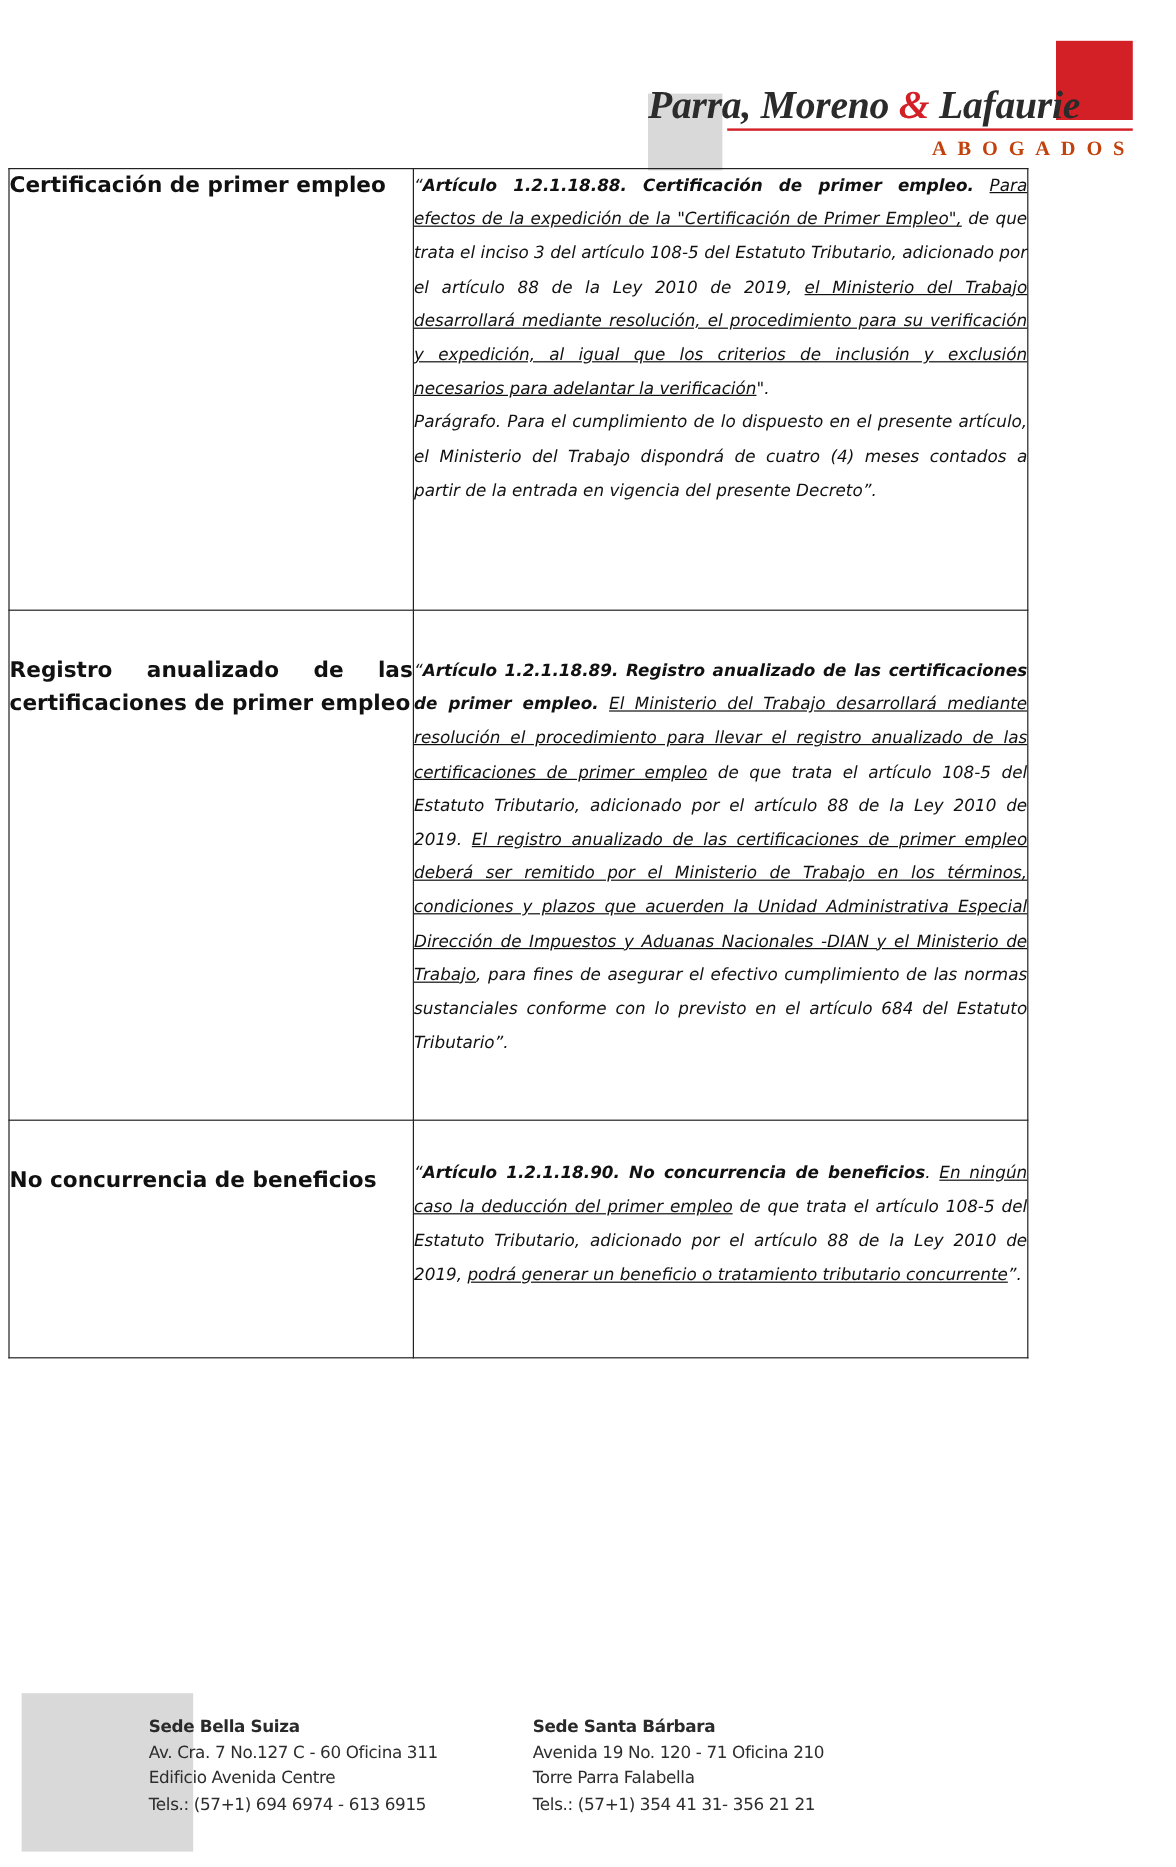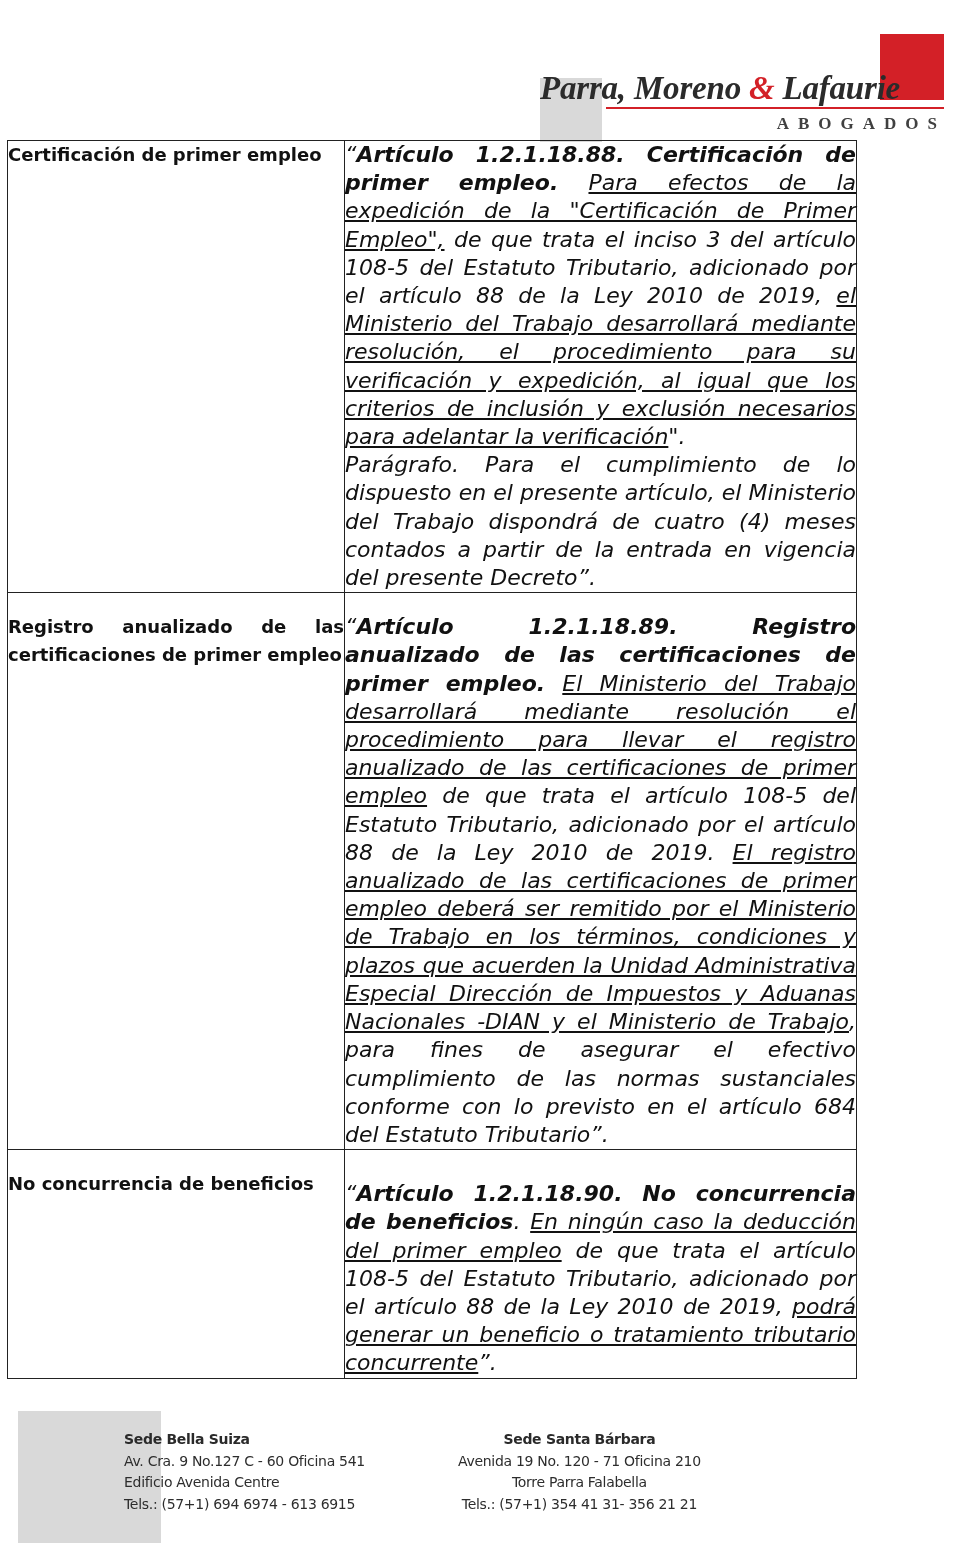--- a/index.html
+++ b/index.html
@@ -5,43 +5,43 @@
   html, body { margin: 0; padding: 0; background: #ffffff; }
   body { width: 980px; height: 1556px; position: relative; overflow: hidden; font-family: "Liberation Sans", sans-serif; color: #111; }
 
   
   .logo { position: absolute; left: 538px; top: 34px; width: 410px; height: 108px; }
   .logo .gray-block { position: absolute; left: 2px; top: 44px; width: 62px; height: 64px; background: #d9d9d9; }
   .logo .red-block { position: absolute; left: 342px; top: 0; width: 64px; height: 66px; background: #d32027; }
   .logo .firm-name { position: absolute; left: 2px; top: 36px; font-family: "Liberation Serif", serif; font-weight: bold; font-size: 33px; color: #2b2b2b; white-space: nowrap; letter-spacing: -0.2px; font-style: italic; }
   .logo .firm-name .amp { color: #d32027; }
   .logo .rule { position: absolute; left: 68px; top: 73px; width: 338px; height: 2px; background: #d32027; }
-  .logo .subtitle { position: absolute; right: 2px; top: 80px; font-family: "Liberation Serif", serif; font-weight: bold; font-size: 17px; letter-spacing: 9px; color: #404040; }
+  .logo .subtitle { position: absolute; right: 2px; top: 80px; font-family: "Liberation Serif", serif; font-weight: bold; font-size: 17px; letter-spacing: 9px; color: #c2410c; }
 
   
   .doc-table { position: absolute; left: 7px; top: 140px; width: 850px; border-collapse: collapse; font-family: "DejaVu Sans", sans-serif; }
   .doc-table td { border: 1.5px solid #222; vertical-align: top; padding: 0; }
   .col-left { width: 337px; }
   .cell-left { padding: 5px 10px 0 10px; font-weight: bold; font-size: 18px; line-height: 28px; text-align: justify; text-align-last: left; }
-  .cell-right { padding: 5px 11px 0 10px; font-style: italic; font-size: 22px; line-height: 28.2px; text-align: justify; }
+  .cell-right { padding: 5px 11px 0 10px; font-style: italic; font-size: 14px; line-height: 28.2px; text-align: justify; }
   .cell-right .u { text-decoration: underline; }
   .cell-right b { font-weight: bold; }
   .row1 { height: 368px; }
   .row2 { height: 425px; }
   .row3 { height: 198px; }
-  .row2 td, .row3 td { padding-top: 20px; }
+  .row2 td, .row3 td { padding-top: 36px; }
   .row3 td.cell-right { padding-top: 30px; }
 
   
   .footer { position: absolute; left: 0; top: 1410px; width: 980px; height: 146px; font-family: "DejaVu Sans", sans-serif; }
   .footer .gray-square { position: absolute; left: 18px; top: 1px; width: 143px; height: 132px; background: #d9d9d9; }
   .office { position: absolute; font-size: 14px; line-height: 21.5px; color: #2d2d2d; letter-spacing: -0.3px; }
   .office .title { font-weight: bold; color: #2a2a2a; }
   .office-1 { left: 124px; top: 19px; }
-  .office-2 { left: 458px; top: 19px; text-align: center; }
+  .office-2 { left: 444px; top: 19px; }
   .contact { position: absolute; left: 776px; top: 49px; font-size: 15.5px; line-height: 21.5px; letter-spacing: -0.3px; }
   .contact .web { color: #d32027; }
   .contact .city { color: #2d2d2d; }
 </style>
 </head>
 <body>
 
 <div class="logo">
   <div class="gray-block"></div>
   <div class="red-block"></div>
@@ -68,21 +68,21 @@
     <td class="cell-left">No concurrencia de beneficios</td>
     <td class="cell-right"><span>“</span><b>Artículo 1.2.1.18.90. No concurrencia de beneficios</b><span>. </span><span class="u">En ningún caso la deducción del primer empleo</span><span> de que trata el artículo 108-5 del Estatuto Tributario, adicionado por el artículo 88 de la Ley 2010 de 2019, </span><span class="u">podrá generar un beneficio o tratamiento tributario concurrente</span><span>”.</span></td>
   </tr>
 </tbody>
   </table>
 
 <div class="footer">
   <div class="gray-square"></div>
   <div class="office office-1">
     <div class="title">Sede Bella Suiza</div>
-    <div>Av. Cra. 9 No.127 C - 60 Oficina 541</div>
+    <div>Av. Cra. 7 No.127 C - 60 Oficina 311</div>
     <div>Edificio Avenida Centre</div>
     <div>Tels.:  (57+1) 694 6974 - 613 6915</div>
   </div>
   <div class="office office-2">
     <div class="title">Sede Santa Bárbara</div>
     <div>Avenida 19 No. 120 - 71 Oficina 210</div>
     <div>Torre Parra Falabella</div>
     <div>Tels.: (57+1) 354 41 31- 356 21 21</div>
   </div>
 </div>

